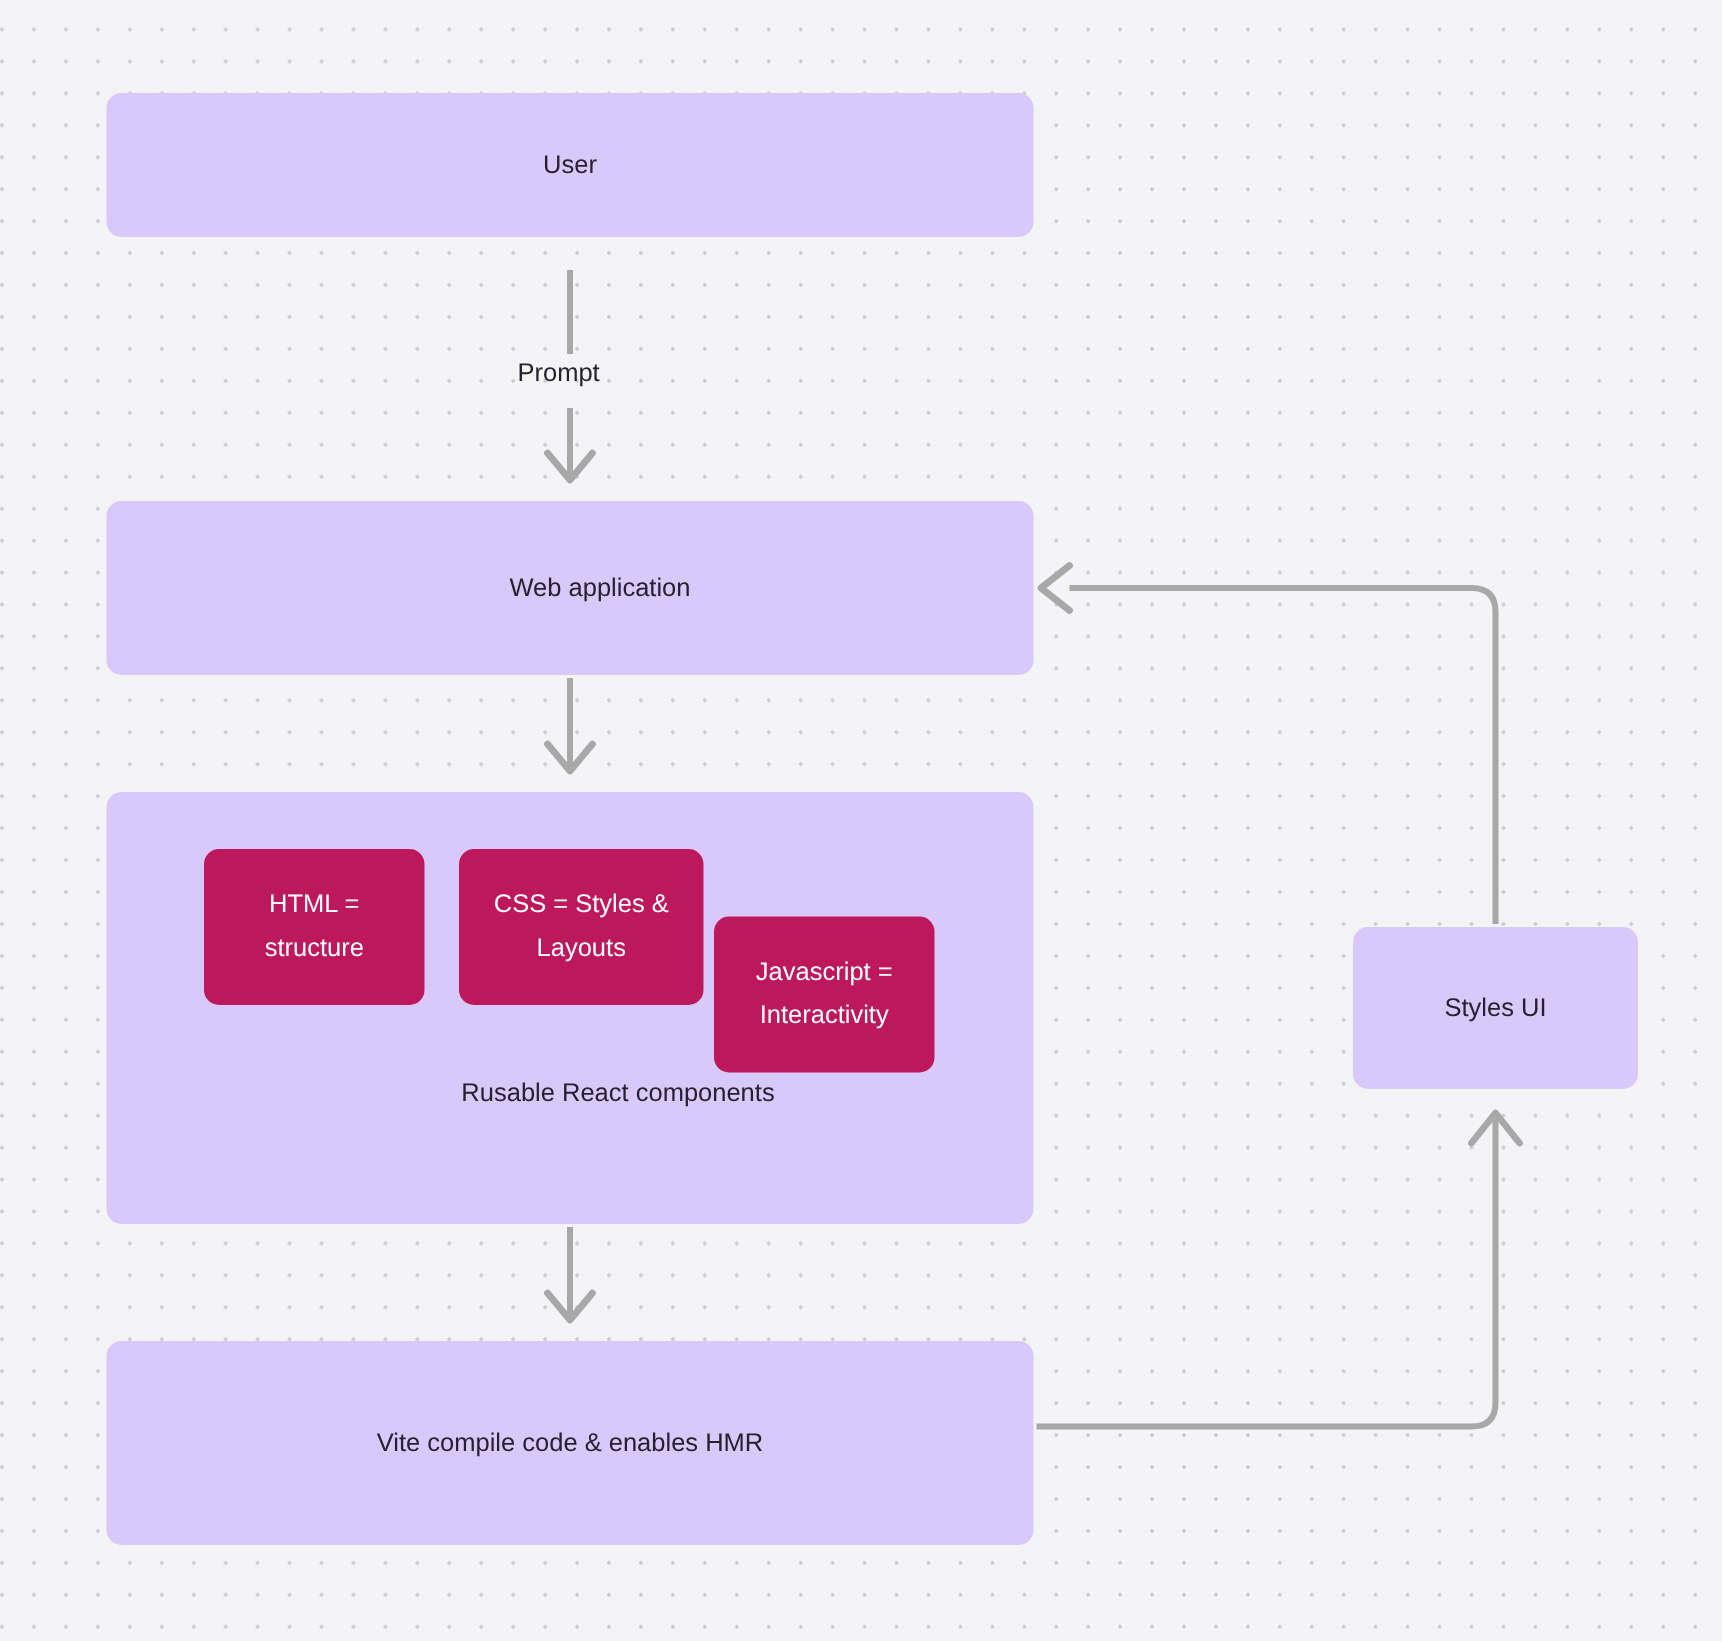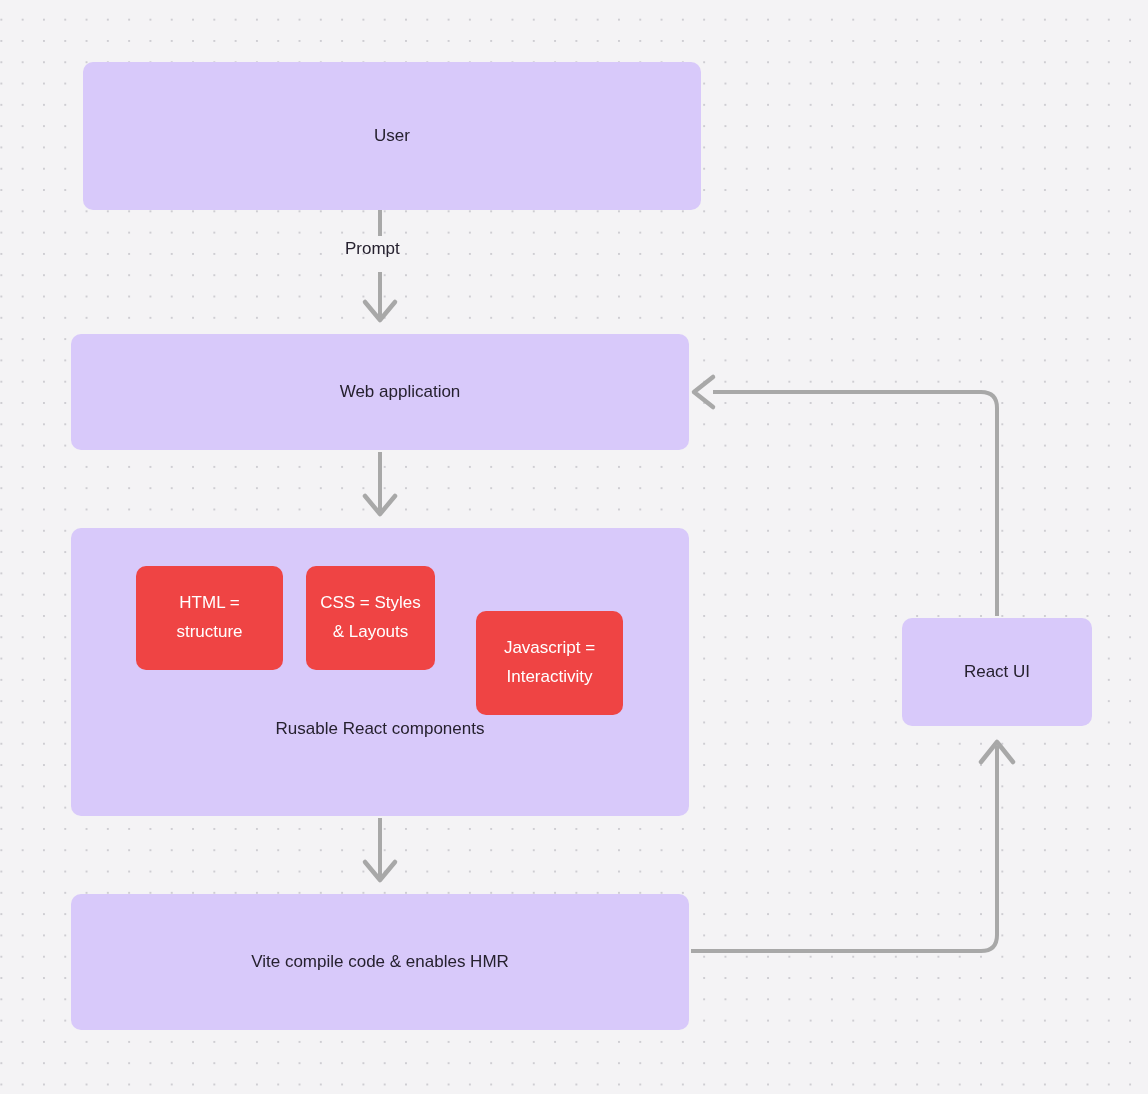--- a/index.html
+++ b/index.html
@@ -27,59 +27,60 @@
     border-radius: 10px;
     display: flex;
     align-items: center;
     justify-content: center;
     color: #26212f;
     font-size: 17px;
     line-height: 1.35;
     text-align: center;
     user-select: none;
   }
-  .node-user      { left: 71px;  top: 62px;  width: 618px; height: 148px; margin-left: 12px; }
+  .node-user      { left: 71px;  top: 62px;  width: 618px; height: 96px; }
   .node-webapp    { left: 71px;  top: 334px; width: 618px; height: 116px; padding-left: 40px; }
   .node-components{ left: 71px;  top: 528px; width: 618px; height: 288px; display: block; }
   .node-vite      { left: 71px;  top: 894px; width: 618px; height: 136px; }
   .node-render    { left: 902px; top: 618px; width: 190px; height: 108px; }
 
   .inner-row {
     position: absolute;
     left: 0; top: 0;
     width: 100%;
   }
   .chip {
     position: absolute;
     box-sizing: border-box;
-    background: #ef4444;
+    background: #be185d;
     border-radius: 10px;
     color: #ffffff;
     font-size: 17px;
     line-height: 1.7;
     display: flex;
     align-items: center;
     justify-content: center;
     text-align: center;
     padding: 0 8px;
     height: 104px;
     top: 38px;
   }
   .chip-1 { left: 65px;  width: 147px; }
-  .chip-2 { left: 235px; width: 129px; }
+  .chip-2 { left: 235px; width: 163px; }
   .chip-3 { left: 405px; width: 147px; margin-top: 45px; }
 
   .inner-caption {
     position: absolute;
     top: 190px;
     left: 0;
     width: 100%;
     text-align: center;
     font-size: 17px;
     color: #26212f;
+    padding-left: 32px;
   }
 
   .edge-label {
     position: absolute;
     font-size: 17px;
     color: #26212f;
     user-select: none;
     white-space: nowrap;
   }
   .label-prompt { left: 345px; top: 239px; }
@@ -163,16 +164,16 @@
       </div>
     </div>
     <div class="inner-caption">Rusable React components</div>
   </div>
 
   <div class="node node-vite">
     <span>Vite compile code &amp; enables HMR</span>
   </div>
 
   <div class="node node-render">
-    <span>React UI</span>
+    <span>Styles UI</span>
   </div>
 
 </div>
 
 </body></html>

